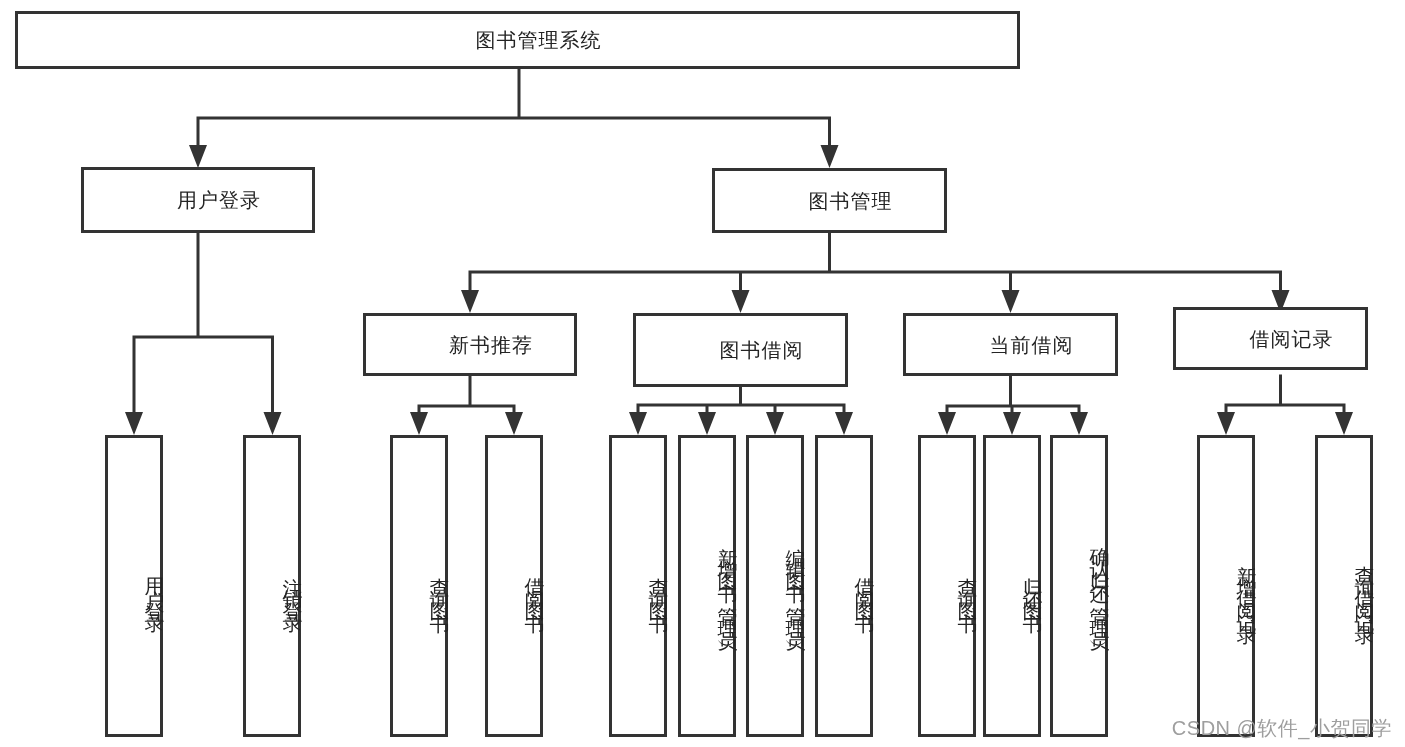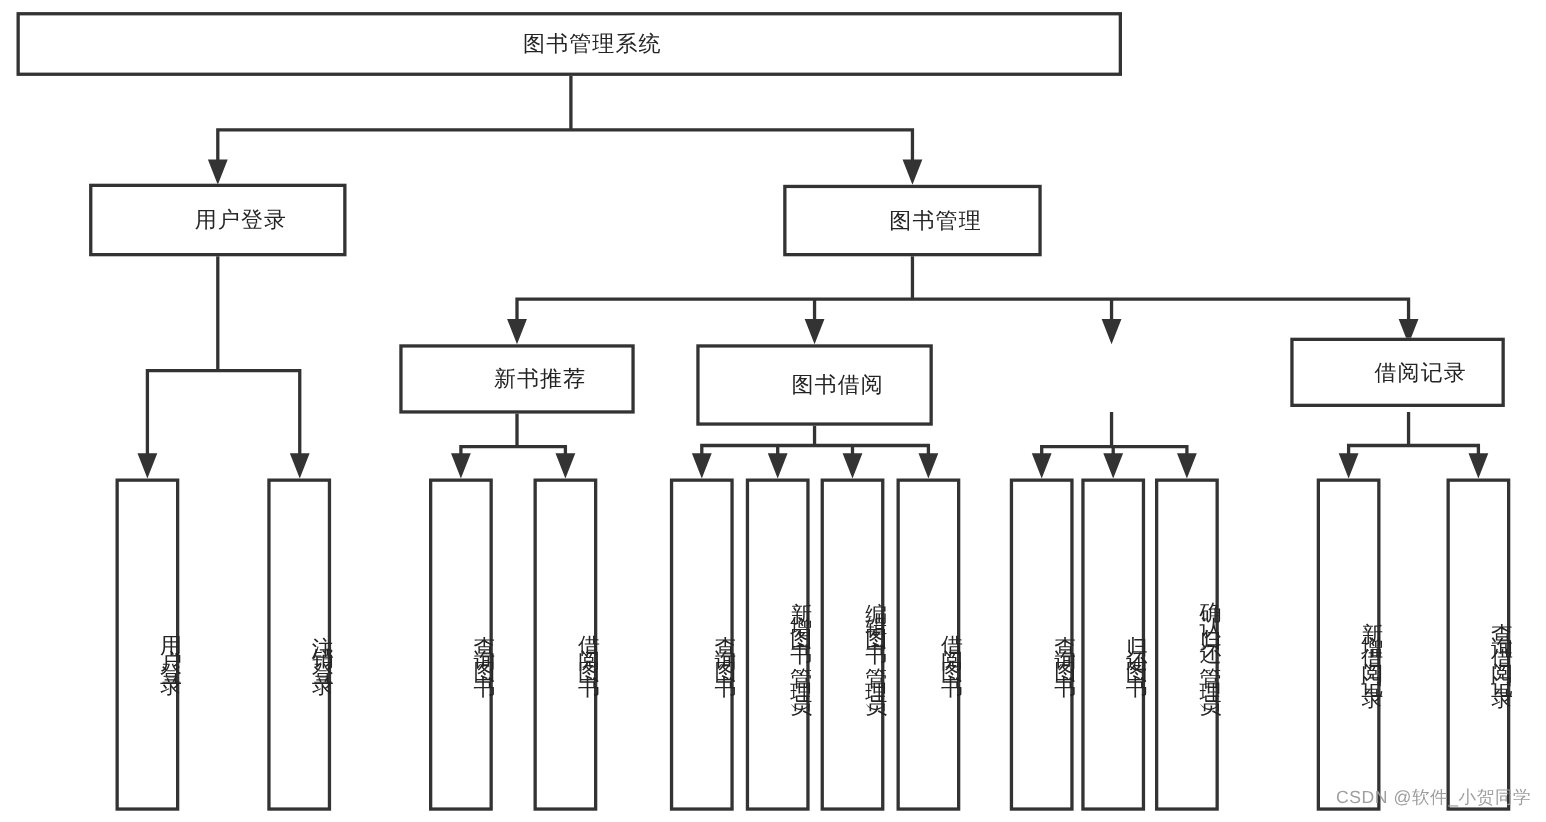--- a/index.html
+++ b/index.html
@@ -12,21 +12,21 @@
     position:absolute;background:#ffffff;border:3px solid #333333;box-sizing:border-box;
     display:flex;align-items:center;justify-content:center;padding-left:42px;
   }
   .box>span{
     font-size:20px;color:#242424;letter-spacing:1px;line-height:1;white-space:nowrap;
   }
   .v>span{
     writing-mode:vertical-rl;text-orientation:mixed;letter-spacing:12px;white-space:normal;
   }
   .watermark{
-    position:absolute;right:13px;top:715px;font-size:16px;color:#9e9e9e;
+    position:absolute;right:13px;top:715px;font-size:20px;color:#9e9e9e;
     letter-spacing:0.5px;white-space:nowrap;
   }
 </style>
 </head>
 <body>
 
 <div id="stage">
 
   <svg id="wires" viewBox="0 0 1405 747" xmlns="http://www.w3.org/2000/svg">
       <path d="M519 69 V118 M198 118 H829.5 M198 118 V152 M829.5 118 V152 M198 233 V337 M134 337 H272.5 M134 337 V419 M272.5 337 V419 M829.5 233 V272 M470 272 H1280.5 M470 272 V297 M740.5 272 V297 M1010.5 272 V297 M1280.5 272 V297 M470 376 V406 M419 406 H514 M419 406 V419 M514 406 V419 M740.5 376 V405 M638 405 H844 M638 405 V419 M707 405 V419 M775 405 V419 M844 405 V419 M1010.5 376 V406 M947 406 H1079 M947 406 V419 M1012 406 V419 M1079 406 V419 M1280.5 376 V405 M1226 405 H1344 M1226 405 V419 M1344 405 V419 " fill="none" stroke="#333333" stroke-width="3" stroke-linecap="square"></path>
@@ -42,20 +42,23 @@
   </div>
   <div class="box" style="left:363px;top:313px;width:214px;height:63px">
     <span>新书推荐</span>
   </div>
 
   <div class="box" style="left:712px;top:168px;width:235px;height:65px">
     <span>图书管理</span>
   </div>
   <div class="box" style="left:633px;top:313px;width:215px;height:74px">
     <span>图书借阅</span>
+  </div>
+  <div class="box" style="left:903px;top:313px;width:215px;height:63px">
+    <span>当前借阅</span>
   </div>
   <div class="box" style="left:1173px;top:307px;width:195px;height:63px">
     <span>借阅记录</span>
   </div>
 
   <div class="box v" style="left:105px;top:435px;width:58px;height:302px">
     <span>用户登录</span>
   </div>
   <div class="box v" style="left:243px;top:435px;width:58px;height:302px">
     <span>注销登录</span>

